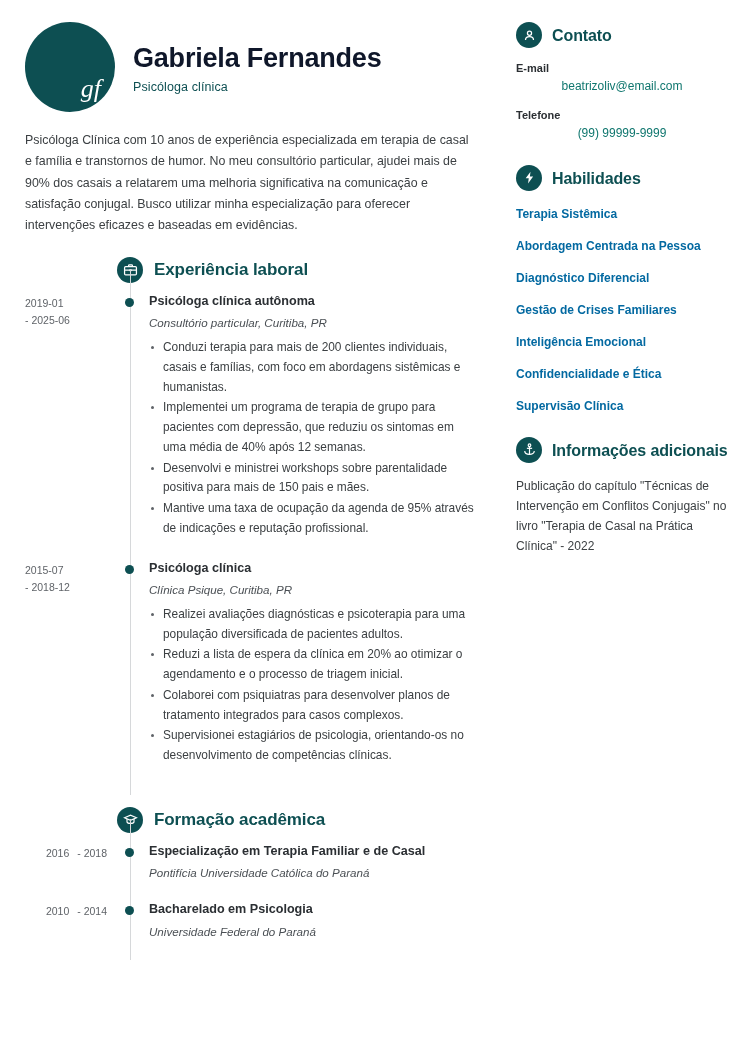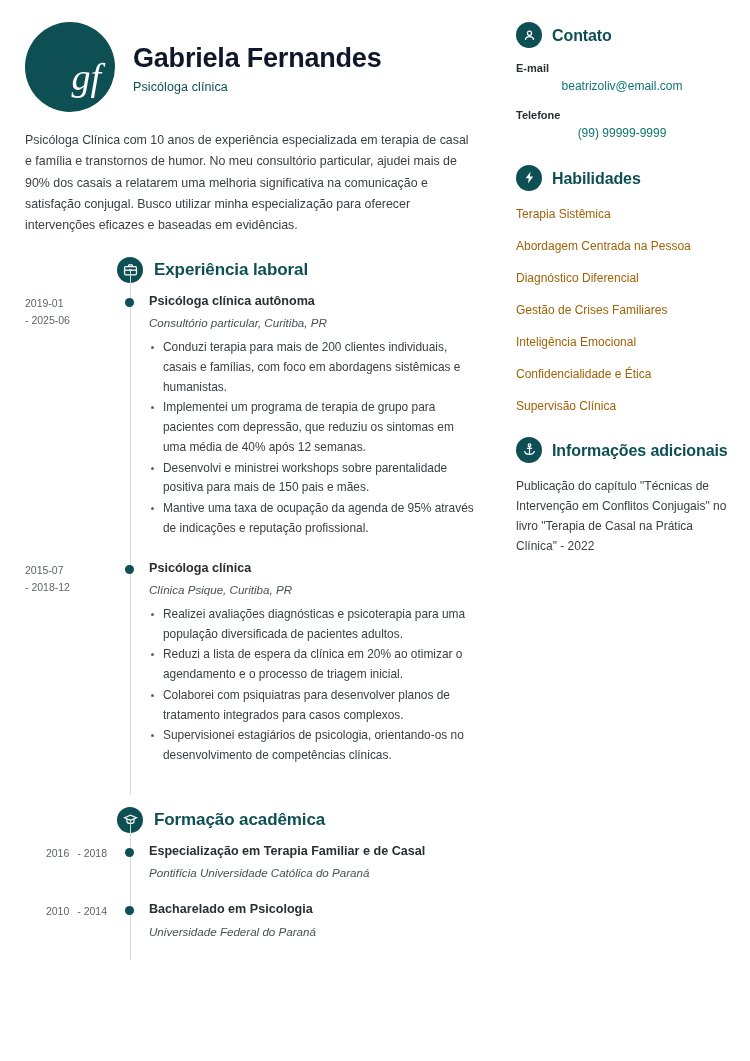--- a/index.html
+++ b/index.html
@@ -37,25 +37,25 @@
     width: 90px;
     height: 90px;
     border-radius: 50%;
     background: #0d4f52;
     flex: 0 0 90px;
     position: relative;
   }
   .avatar .monogram {
     position: absolute;
     right: 14px;
-    bottom: 16px;
+    bottom: 10px;
     color: #ffffff;
     font-family: "Liberation Serif", serif;
     font-style: italic;
-    font-size: 38px;
+    font-size: 26px;
     line-height: 1;
     letter-spacing: 0px;
   }
 
   .name-block { padding-top: 4px; }
   .full-name {
     color: #0f172a;
     font-size: 27px;
     font-weight: bold;
     line-height: 1.1;
@@ -217,23 +217,24 @@
     font-size: 12px;
     color: #0f766e;
     line-height: 1.45;
     word-break: break-word;
     text-align: center;
   }
 
   .side-section { margin-top: 22px; }
   .skill-item {
     font-size: 12px;
-    color: #a16207;
+    color: #0369a1;
     line-height: 1.5;
     margin-bottom: 14px;
+    font-weight: bold;
   }
   .info-item {
     font-size: 12px;
     color: #3c4043;
     line-height: 1.66;
     margin-bottom: 15px;
   }
 </style>
 </head>
 <body>

